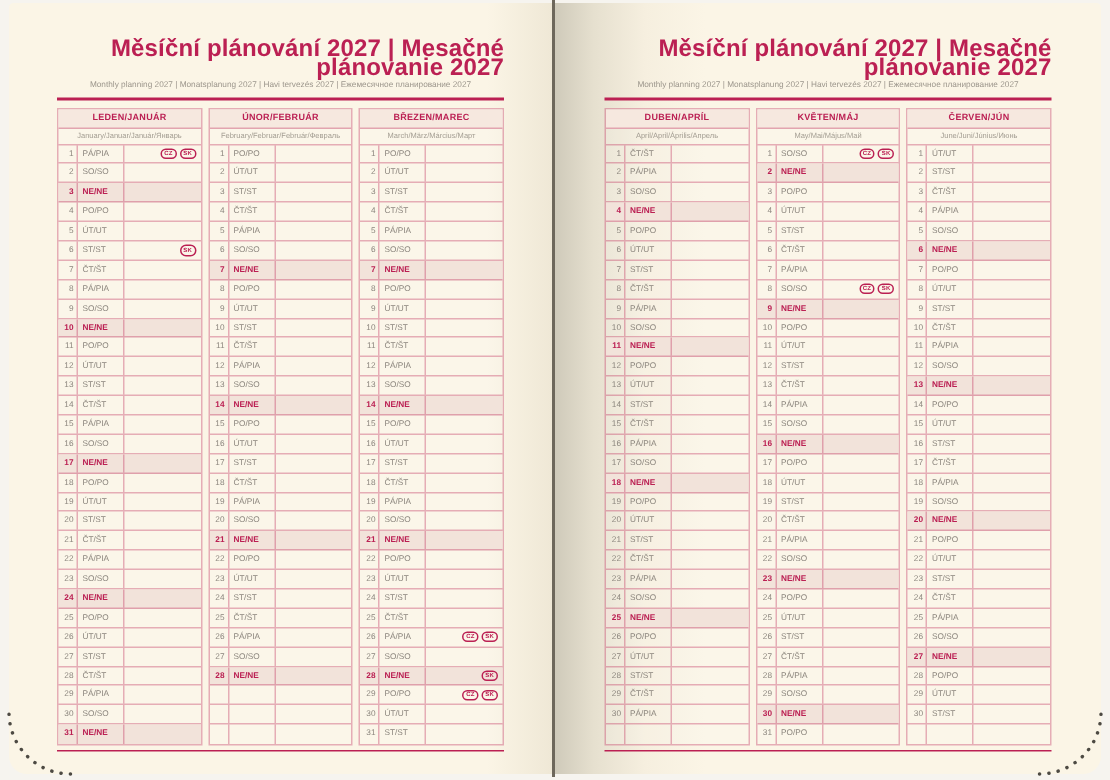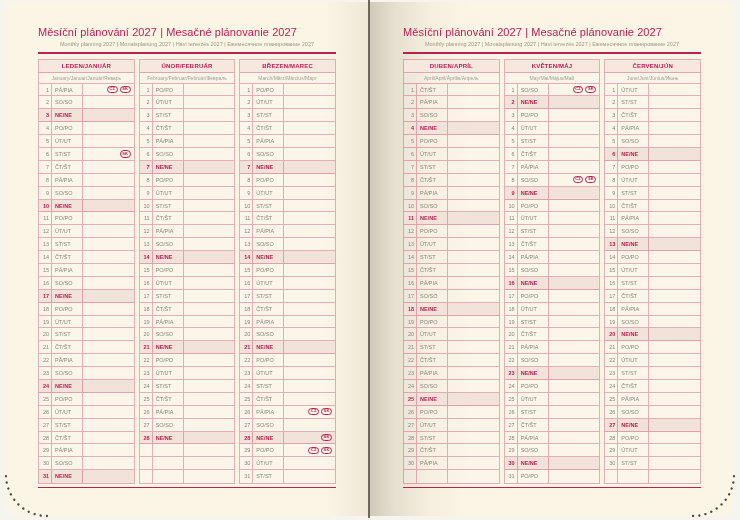--- a/index.html
+++ b/index.html
@@ -12,21 +12,21 @@
     --cream:#fbf4e4;
     --sunday:#f2e3da;
   }
   .page { position:absolute; top:2px; height:514px; background:var(--cream); }
   .page-left  { left:6px;  width:362px; border-radius:3px 0 0 12px;
                 background:linear-gradient(90deg,#fbf5e6 0%,#fbf5e6 88%,#efe8d6 100%); }
   .page-right { left:370px; width:364px; border-radius:0 3px 12px 0;
                 background:linear-gradient(90deg,#cfcaba 0px,#e6e0cf 26px,#f6efdf 60px,#fbf5e6 100px); }
   .gutter { position:absolute; top:0; left:368px; width:2px; height:518px; background:#6e685c; }
   .content { width:298px; margin:0 auto; padding-top:24px; }
-  .title { text-align:left; color:var(--accent); font-size:11px; font-weight:normal;
+  .title { text-align:right; color:var(--accent); font-size:16px; font-weight:bold;
            letter-spacing:.1px; line-height:13px; }
   .subtitle { text-align:center; color:#9c968c; font-size:5.5px; line-height:8px; margin-top:1px; }
   .rule { height:1.5px; background:var(--accent); margin-top:4px; }
   .months { display:flex; gap:4px; margin-top:5px; }
   .month { flex:1; border:1px solid var(--line); background:rgba(255,255,255,.12); }
   .m-name { height:13px; line-height:12px; text-align:center; font-size:6px; font-weight:bold;
             color:var(--accent); background:#f6e8df; border-bottom:1px solid var(--line);
             letter-spacing:.2px; }
   .m-intl { height:11px; line-height:10px; text-align:center; font-size:5px; color:#a39d92;
             border-bottom:1px solid var(--line); }

